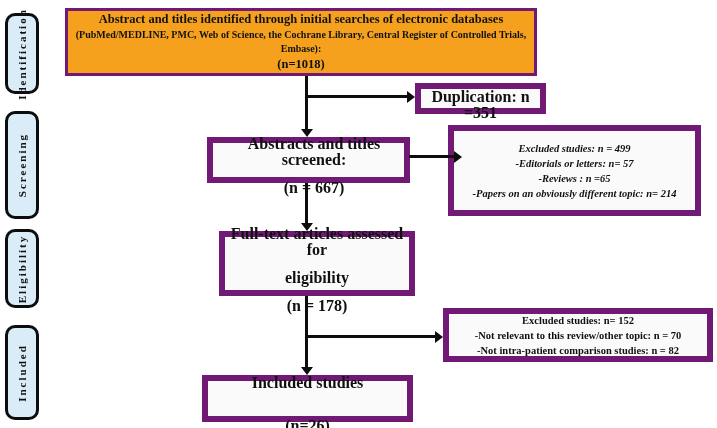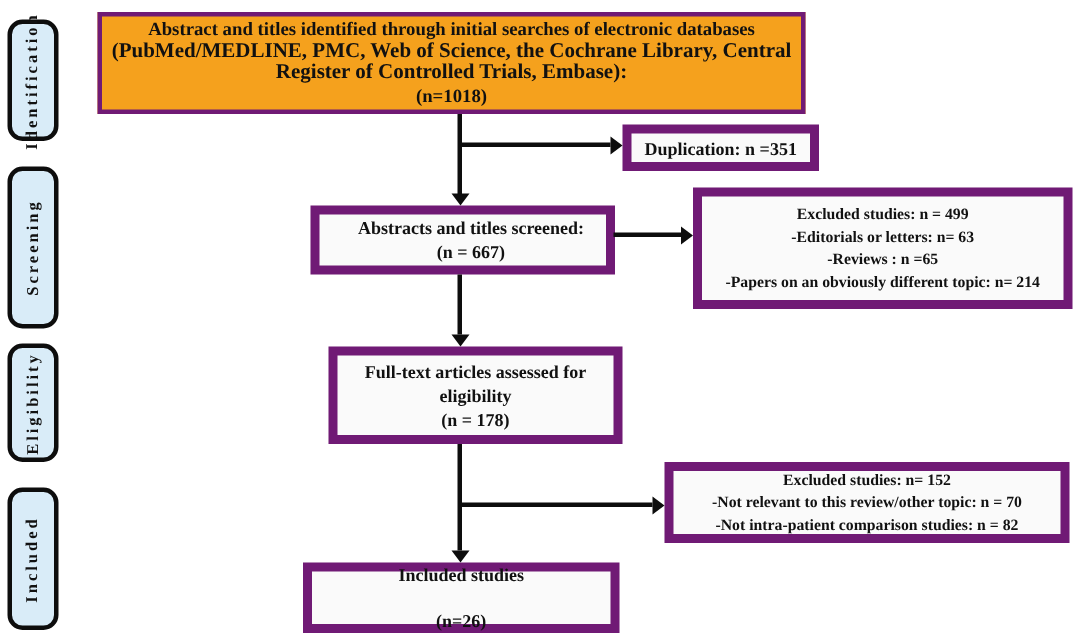--- a/index.html
+++ b/index.html
@@ -36,23 +36,23 @@
     box-sizing:border-box;
     display:flex;flex-direction:column;
     align-items:center;justify-content:center;
     text-align:center;
   }
   .fbox.orange{
     background:#f5a11d;
     border-width:3px;
   }
   .t12{font-size:12.5px;line-height:17px;}
-  .t11{font-size:12px;line-height:16px;}
+  .t11{font-size:16px;line-height:16px;margin-top:12px;}
   .t10{font-size:10.5px;line-height:15px;}
-  .t9{font-size:14px;line-height:14px;}
+  .t9{font-size:10px;line-height:14px;}
   
   .aline{position:absolute;background:#0d0d0d;}
   .ahead-down{
     position:absolute;width:0;height:0;
     border-left:6px solid transparent;
     border-right:6px solid transparent;
     border-top:8px solid #0d0d0d;
   }
   .ahead-right{
     position:absolute;width:0;height:0;
@@ -87,23 +87,23 @@
 
   <div class="fbox" style="left:415px;top:83px;width:131px;height:31px;">
     <div class="t11">Duplication: n =351</div>
   </div>
 
   <div class="fbox" style="left:207px;top:137px;width:203px;height:46px;padding-left:11px;">
     <div class="t11">Abstracts and titles screened:</div>
     <div class="t11">(n = 667)</div>
   </div>
 
-  <div class="fbox" style="left:462px;top:125px;width:253px;height:81px;">
+  <div class="fbox" style="left:448px;top:125px;width:253px;height:91px;font-style:italic;">
     <div class="t10">Excluded  studies: n = 499</div>
-    <div class="t10">-Editorials  or letters: n= 63</div>
+    <div class="t10">-Editorials  or letters: n= 57</div>
     <div class="t10">-Reviews : n =65</div>
     <div class="t10">-Papers on an obviously  different  topic:  n= 214</div>
   </div>
 
   <div class="fbox" style="left:219px;top:231px;width:196px;height:65px;justify-content:center;">
     <div class="t11">Full-text  articles assessed for</div>
     <div class="t11">eligibility</div>
     <div class="t11">(n = 178)</div>
   </div>
 

